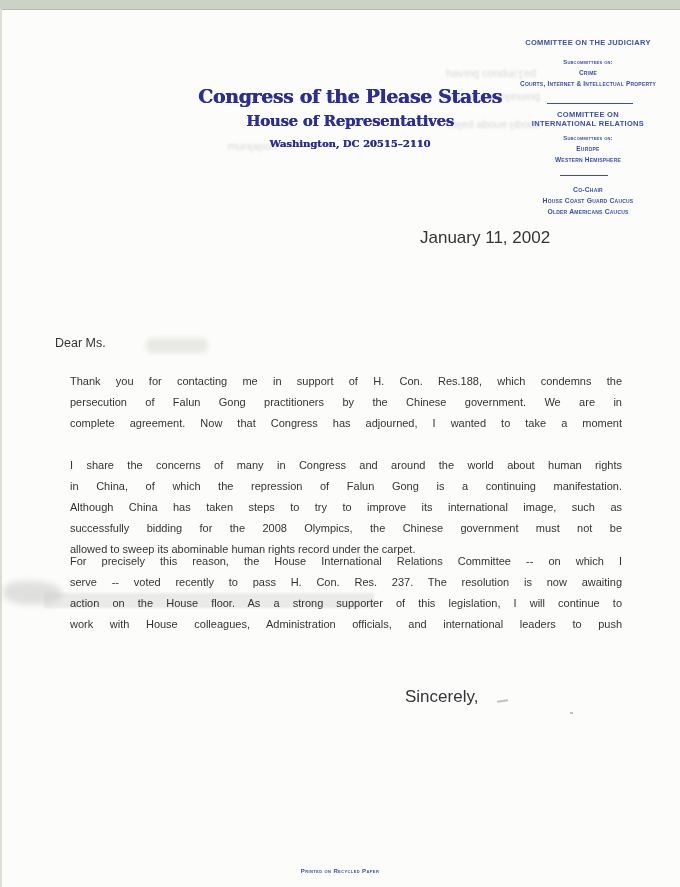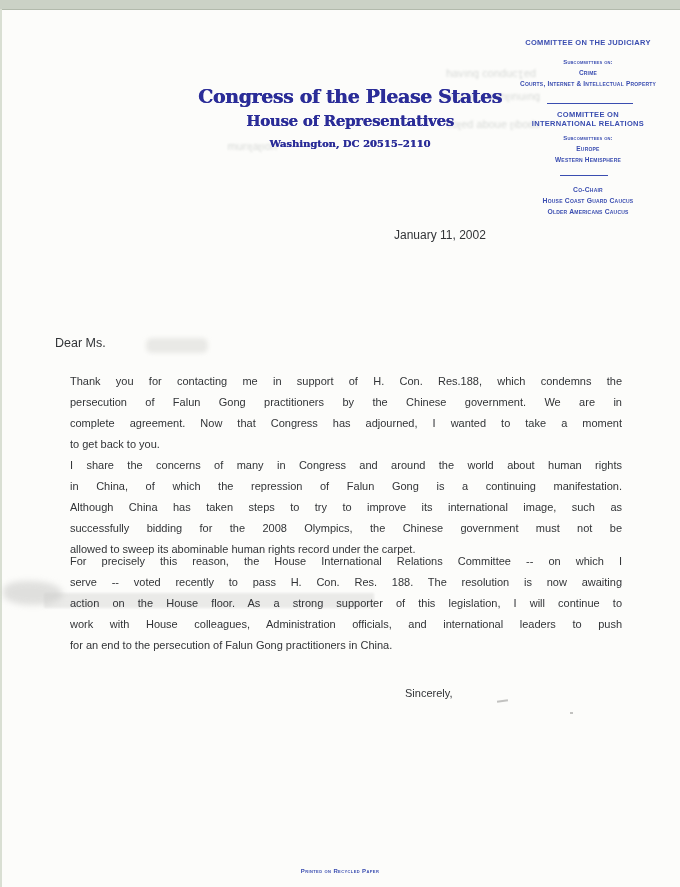--- a/index.html
+++ b/index.html
@@ -19,22 +19,22 @@
   .cmte-title{font-size:7.5px;letter-spacing:0.3px;}
   .cmte-sub{font-size:6px;font-variant:small-caps;letter-spacing:0.2px;}
   .cmte-item{font-size:6.5px;font-variant:small-caps;letter-spacing:0.2px;}
   .cmte-rule{background:#3a4db0;height:1px;}
   
   .ink{color:#323437;}
   .body-block{left:70px;width:552px;font-size:11px;line-height:21px;}
   .bline{height:21px;text-align:justify;text-align-last:justify;}
   .bline.last{text-align-last:left;}
   .salutation{left:55px;top:336px;font-size:12.5px;}
-  .dateline{left:394px;top:228px;font-size:12px;}
-  .signoff{left:405px;top:687px;font-size:11px;}
+  .dateline{left:420px;top:228px;font-size:17px;}
+  .signoff{left:405px;top:687px;font-size:17px;}
   
   .footer-note{left:0;top:868px;width:680px;text-align:center;color:#3a4db0;font-weight:bold;font-size:6px;font-variant:small-caps;letter-spacing:0.4px;}
   
   .artifact{pointer-events:none;}
   .bleed{color:#9aa09c;opacity:0.38;filter:blur(1.3px);transform:rotate(180deg);font-size:11px;white-space:nowrap;overflow:hidden;}
   .blob{background:#e9e9e6;border-radius:6px;filter:blur(2px);}
   .smudge{background:#c9c9c7;border-radius:40% 60% 50% 50%;filter:blur(3px);opacity:0.55;}
   .scanband{background:#dcdcda;opacity:0.55;filter:blur(1px);}
   .penmark{background:#9b9b99;opacity:0.6;}
   .textlayer{z-index:2;}
@@ -89,35 +89,33 @@
     <div class="abs cmte cmte-item" style="top:197px;font-size:6.8px;">House Coast Guard Caucus</div>
     <div class="abs cmte cmte-item" style="top:208px;font-size:6.8px;">Older Americans Caucus</div>
 
     <div class="abs ink dateline">January 11, 2002</div>
     <div class="abs ink salutation">Dear Ms.</div>
 
     <div class="abs ink body-block" style="top:371px;">
         <div class="bline">Thank you for contacting me in support of H. Con. Res.188, which condemns the</div>
         <div class="bline">persecution of Falun Gong practitioners by the Chinese government.  We are in</div>
         <div class="bline">complete agreement. Now that Congress has adjourned, I wanted to take a moment</div>
-        <div class="bline last">to get back to you.</div>
       </div>
     <div class="abs ink body-block" style="top:455px;">
         <div class="bline">I share the concerns of many in Congress and around the world about human rights</div>
         <div class="bline">in China, of which the repression of Falun Gong is a continuing manifestation.</div>
         <div class="bline">Although China has taken steps to try to improve its international image, such as</div>
         <div class="bline">successfully bidding for the 2008 Olympics, the Chinese government must not be</div>
         <div class="bline last">allowed to sweep its abominable human rights record under the carpet.</div>
       </div>
     <div class="abs ink body-block" style="top:551px;">
         <div class="bline">For precisely this reason, the House International Relations Committee -- on which I</div>
-        <div class="bline">serve -- voted recently to pass H. Con. Res. 188.  The resolution is now awaiting</div>
+        <div class="bline">serve -- voted recently to pass H. Con. Res. 237.  The resolution is now awaiting</div>
         <div class="bline">action on the House floor.  As a strong supporter of this legislation, I will continue to</div>
         <div class="bline">work with House colleagues, Administration officials, and international leaders to push</div>
-        <div class="bline last">for an end to the persecution of Falun Gong practitioners in China.</div>
       </div>
 
     <div class="abs ink signoff">Sincerely,</div>
 
     <div class="abs footer-note">Printed on Recycled Paper</div>
   </div>
 
 </div>
 
 </body></html>

